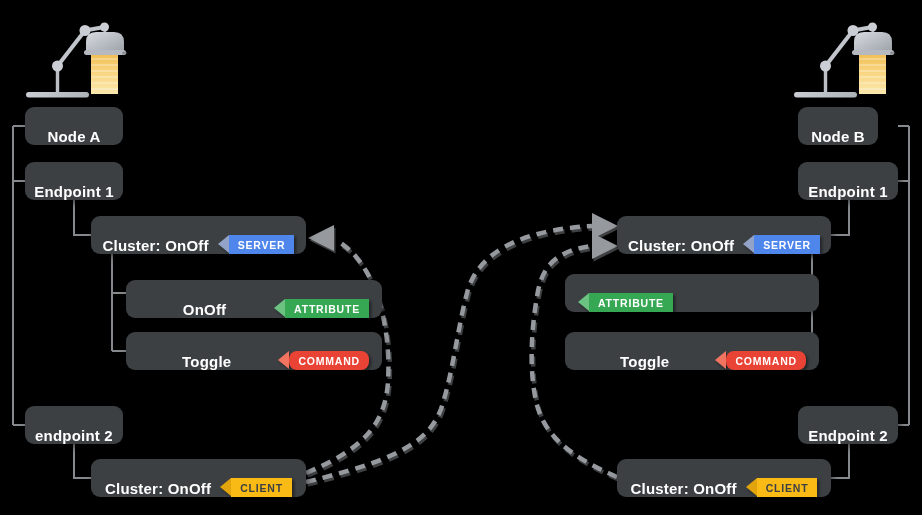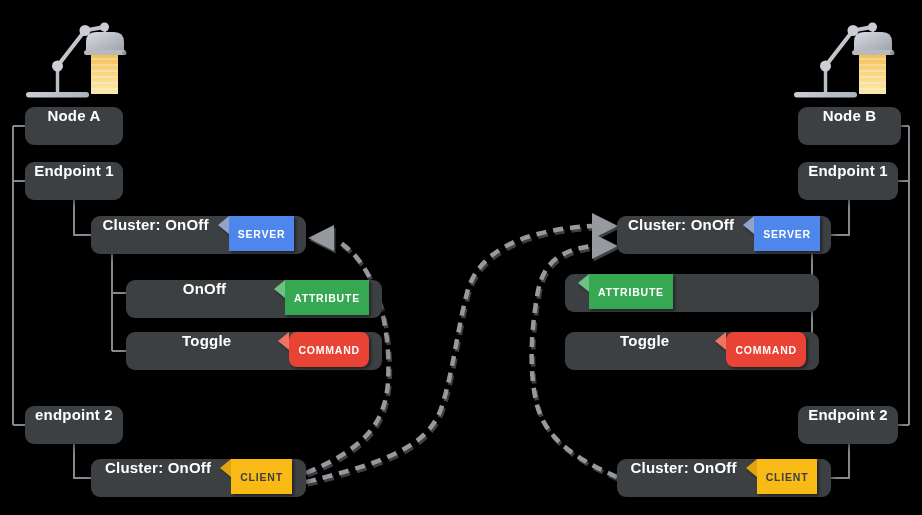--- a/index.html
+++ b/index.html
@@ -7,30 +7,30 @@
     position:relative;width:922px;height:515px;background:var(--background,#000);
     overflow:hidden;font-family:"Liberation Sans",sans-serif;
   }
   .stage svg.overlay{position:absolute;left:0;top:0;width:922px;height:515px;}
   .lamp{position:absolute;width:120px;height:95px;}
   .lamp.left{left:20px;top:5px;}
   .lamp.right{left:788px;top:5px;}
   .box{
     position:absolute;height:38px;background:var(--box-fill,#3C4043);
     border-radius:9px;color:var(--box-text,#fff);
-    display:flex;align-items:flex-start;justify-content:center;
+    display:flex;align-items:flex-end;justify-content:center;
     font-size:15px;font-weight:600;letter-spacing:.2px;
     box-shadow:2px 3px 6px rgba(0,0,0,.5);
     white-space:nowrap;
   }
   .box .gap{width:9px;flex:0 0 auto;}
   .box.leaf{justify-content:space-between;padding:0 13px;}
   .box.leaf .lbl{flex:1;text-align:center;margin-right:4px;}
   
-  .badge{display:flex;align-items:stretch;height:35px;flex:0 0 auto;
+  .badge{display:flex;align-items:stretch;height:19px;flex:0 0 auto;
          filter:drop-shadow(2px 2.5px 1.5px rgba(0,0,0,.45));}
   .badge .tip{width:0;height:0;border-top:9.5px solid transparent;border-bottom:9.5px solid transparent;}
   .badge .bdy{display:flex;align-items:center;padding:0 9px;
               font-size:10.5px;font-weight:700;letter-spacing:.8px;color:#fff;}
   .badge.server .tip{border-right:11px solid #93A3C7;}
   .badge.server .bdy{background:var(--server-badge,#4E86EC);}
   .badge.attribute .tip{border-right:11px solid #6CC281;}
   .badge.attribute .bdy{background:var(--attribute-badge,#36A853);}
   .badge.command .tip{border-right:11px solid #F0745F;}
   .badge.command .bdy{background:var(--command-badge,#E94335);border-radius:8px;}
@@ -38,21 +38,21 @@
   .badge.client .bdy{background:var(--client-badge,#F9BA16);color:var(--client-badge-text,#3C4043);}
   
   .b-node-a{left:25px;top:107px;width:98px;}
   .b-ep1-a{left:25px;top:162px;width:98px;}
   .b-srv-a{left:91px;top:216px;width:215px;}
   .b-attr-a{left:126px;top:280px;width:230px;}
   .b-cmd-a{left:126px;top:332px;width:230px;}
   .b-ep2-a{left:25px;top:406px;width:98px;}
   .b-cli-a{left:91px;top:459px;width:215px;}
   
-  .b-node-b{left:798px;top:107px;width:103px;}
+  .b-node-b{left:798px;top:107px;width:80px;}
   .b-ep1-b{left:798px;top:162px;width:100px;}
   .b-srv-b{left:617px;top:216px;width:214px;}
   .b-attr-b{left:565px;top:274px;width:228px;}
   .b-cmd-b{left:565px;top:332px;width:228px;}
   .b-ep2-b{left:798px;top:406px;width:100px;}
   .b-cli-b{left:617px;top:459px;width:214px;}
   .tree{stroke:var(--tree-line,#85888C);stroke-width:2;fill:none;}
   .curve{fill:none;stroke-width:4.5;stroke-dasharray:10 7;}
   .curve.main{stroke:var(--dashed-arrow,#96999E);}
   .curve.shadow{stroke:#3E4042;}

